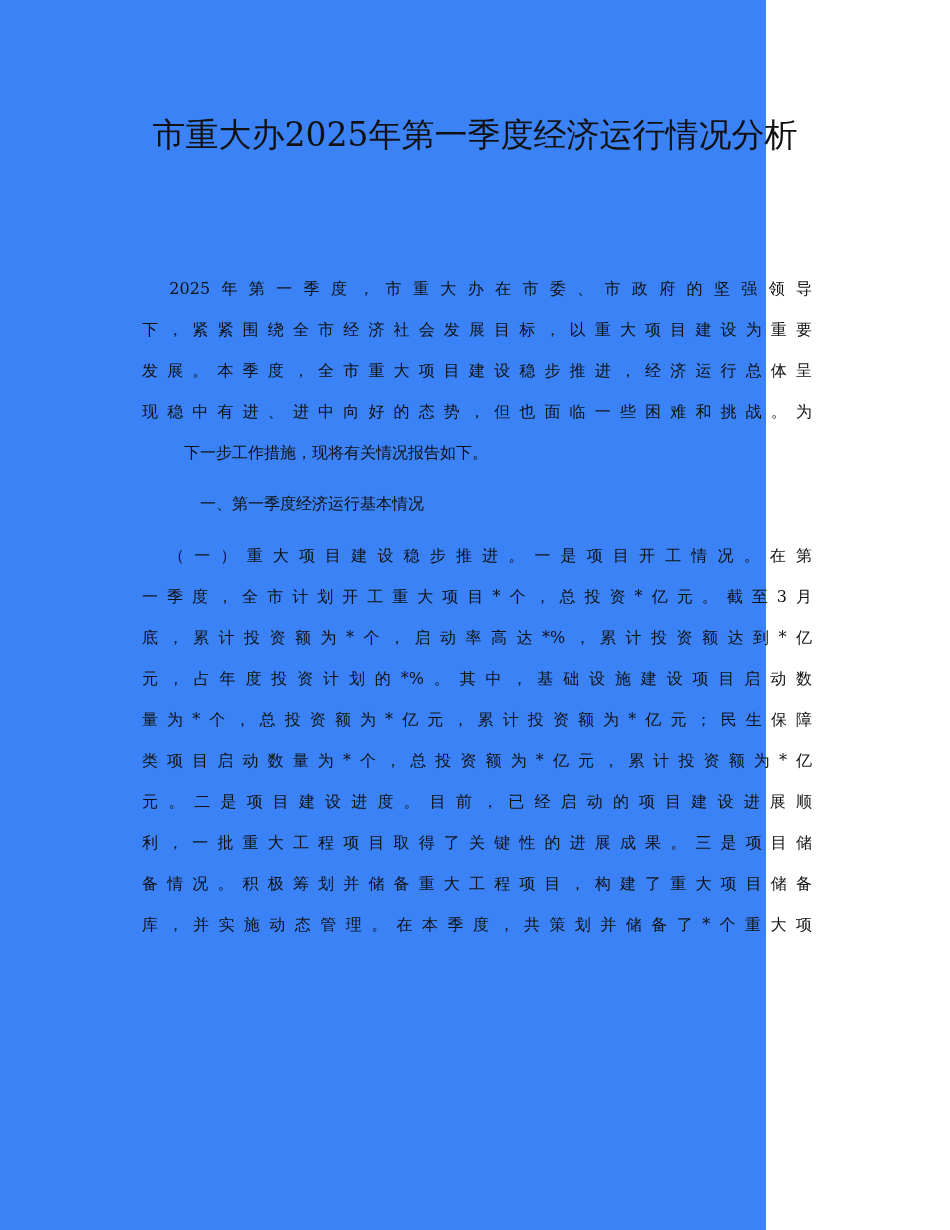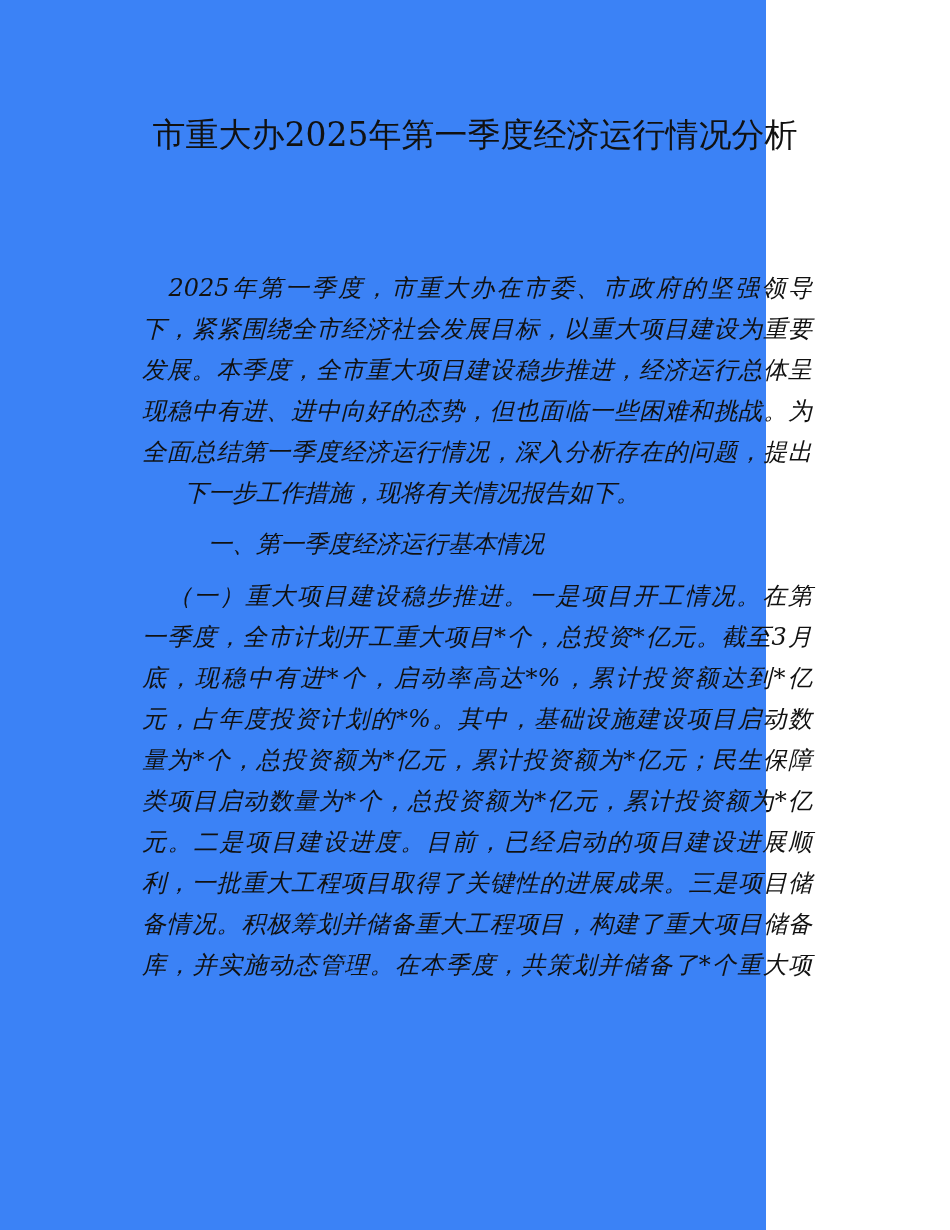--- a/index.html
+++ b/index.html
@@ -9,51 +9,50 @@
     }
     .page { position: absolute; left: 0; top: 0; width: 766px; height: 1230px; background: #3b82f6; }
     .title {
       position: absolute; left: 130px; width: 690px; top: 112px;
       text-align: center; font-size: 33px; line-height: 45px; letter-spacing: 0px;
       color: #111;
     }
     .title .line { display: block; white-space: nowrap; }
     .body-text {
       position: absolute; left: 142px; width: 670px; top: 268px;
-      font-size: 24px; line-height: 41px; font-style: italic;
+      font-size: 16px; line-height: 41px;
     }
     .body-text .ln { display: block; white-space: nowrap; height: 41px; text-align: justify; text-align-last: justify; }
     .body-text .ln.last { text-align-last: left; margin-left: 42px; }
     .heading-gap { height: 11px; }
     .p-gap { height: 10px; }
   </style>
 </head>
 <body>
 
 <div class="page">
   <div class="title">
     <span class="line">市重大办2025年第一季度经济运行情况分析</span>
   </div>
 
   <div class="body-text">
     <div>
       <span class="ln">　2025年第一季度，市重大办在市委、市政府的坚强领导</span>
       <span class="ln">下，紧紧围绕全市经济社会发展目标，以重大项目建设为重要</span>
       <span class="ln">发展。本季度，全市重大项目建设稳步推进，经济运行总体呈</span>
       <span class="ln">现稳中有进、进中向好的态势，但也面临一些困难和挑战。为</span>
-      <span class="ln">全面总结第一季度经济运行情况，深入分析存在的问题，提出</span>
       <span class="ln last">下一步工作措施，现将有关情况报告如下。</span>
     </div>
     <div class="p-gap"></div>
     <span class="ln last">　一、第一季度经济运行基本情况</span>
     <div class="heading-gap"></div>
     <div>
       <span class="ln">　（一）重大项目建设稳步推进。一是项目开工情况。在第</span>
       <span class="ln">一季度，全市计划开工重大项目*个，总投资*亿元。截至3月</span>
-      <span class="ln">底，现稳中有进*个，启动率高达*%，累计投资额达到*亿</span>
+      <span class="ln">底，累计投资额为*个，启动率高达*%，累计投资额达到*亿</span>
       <span class="ln">元，占年度投资计划的*%。其中，基础设施建设项目启动数</span>
       <span class="ln">量为*个，总投资额为*亿元，累计投资额为*亿元；民生保障</span>
       <span class="ln">类项目启动数量为*个，总投资额为*亿元，累计投资额为*亿</span>
       <span class="ln">元。二是项目建设进度。目前，已经启动的项目建设进展顺</span>
       <span class="ln">利，一批重大工程项目取得了关键性的进展成果。三是项目储</span>
       <span class="ln">备情况。积极筹划并储备重大工程项目，构建了重大项目储备</span>
       <span class="ln">库，并实施动态管理。在本季度，共策划并储备了*个重大项</span>
     </div>
   </div>
 </div>

